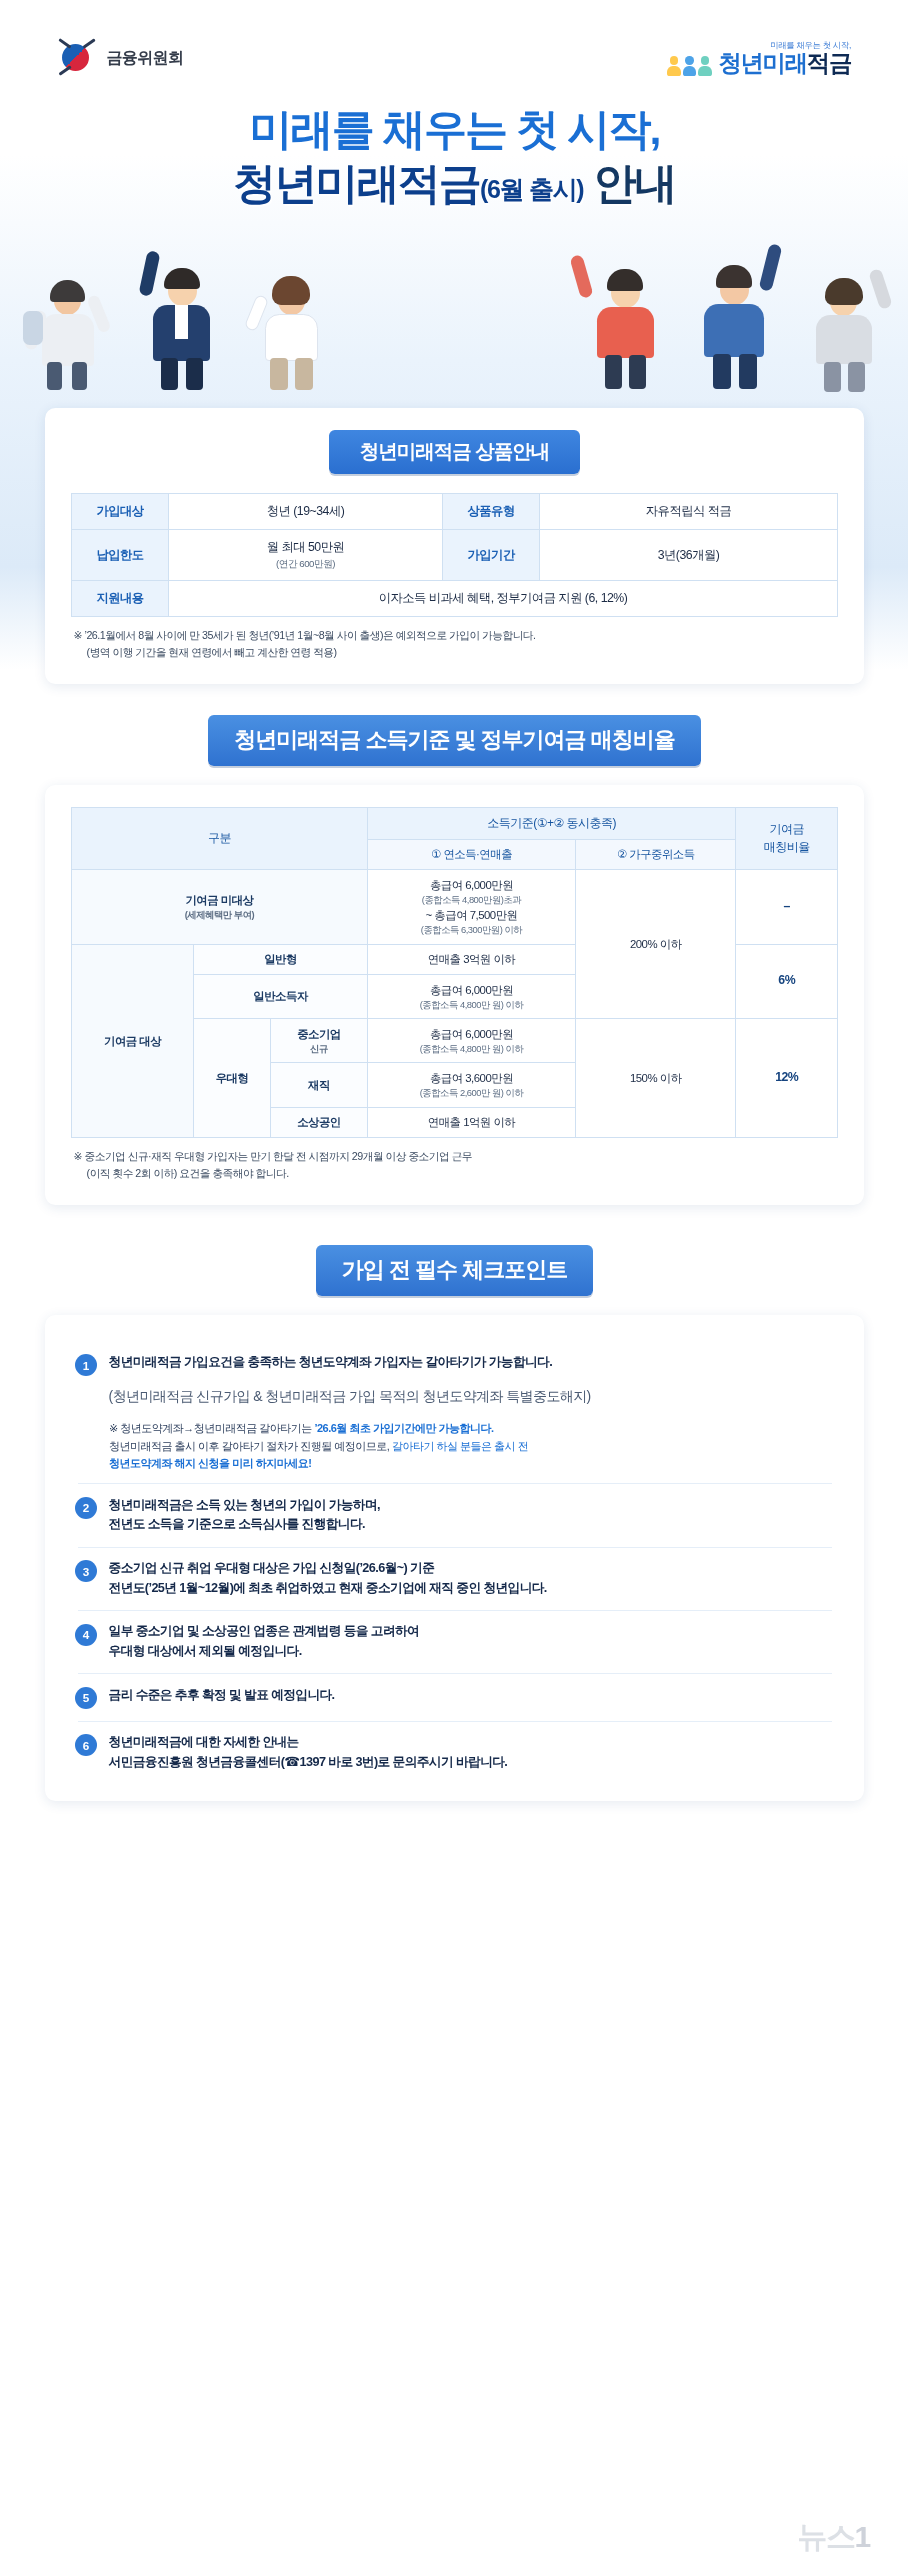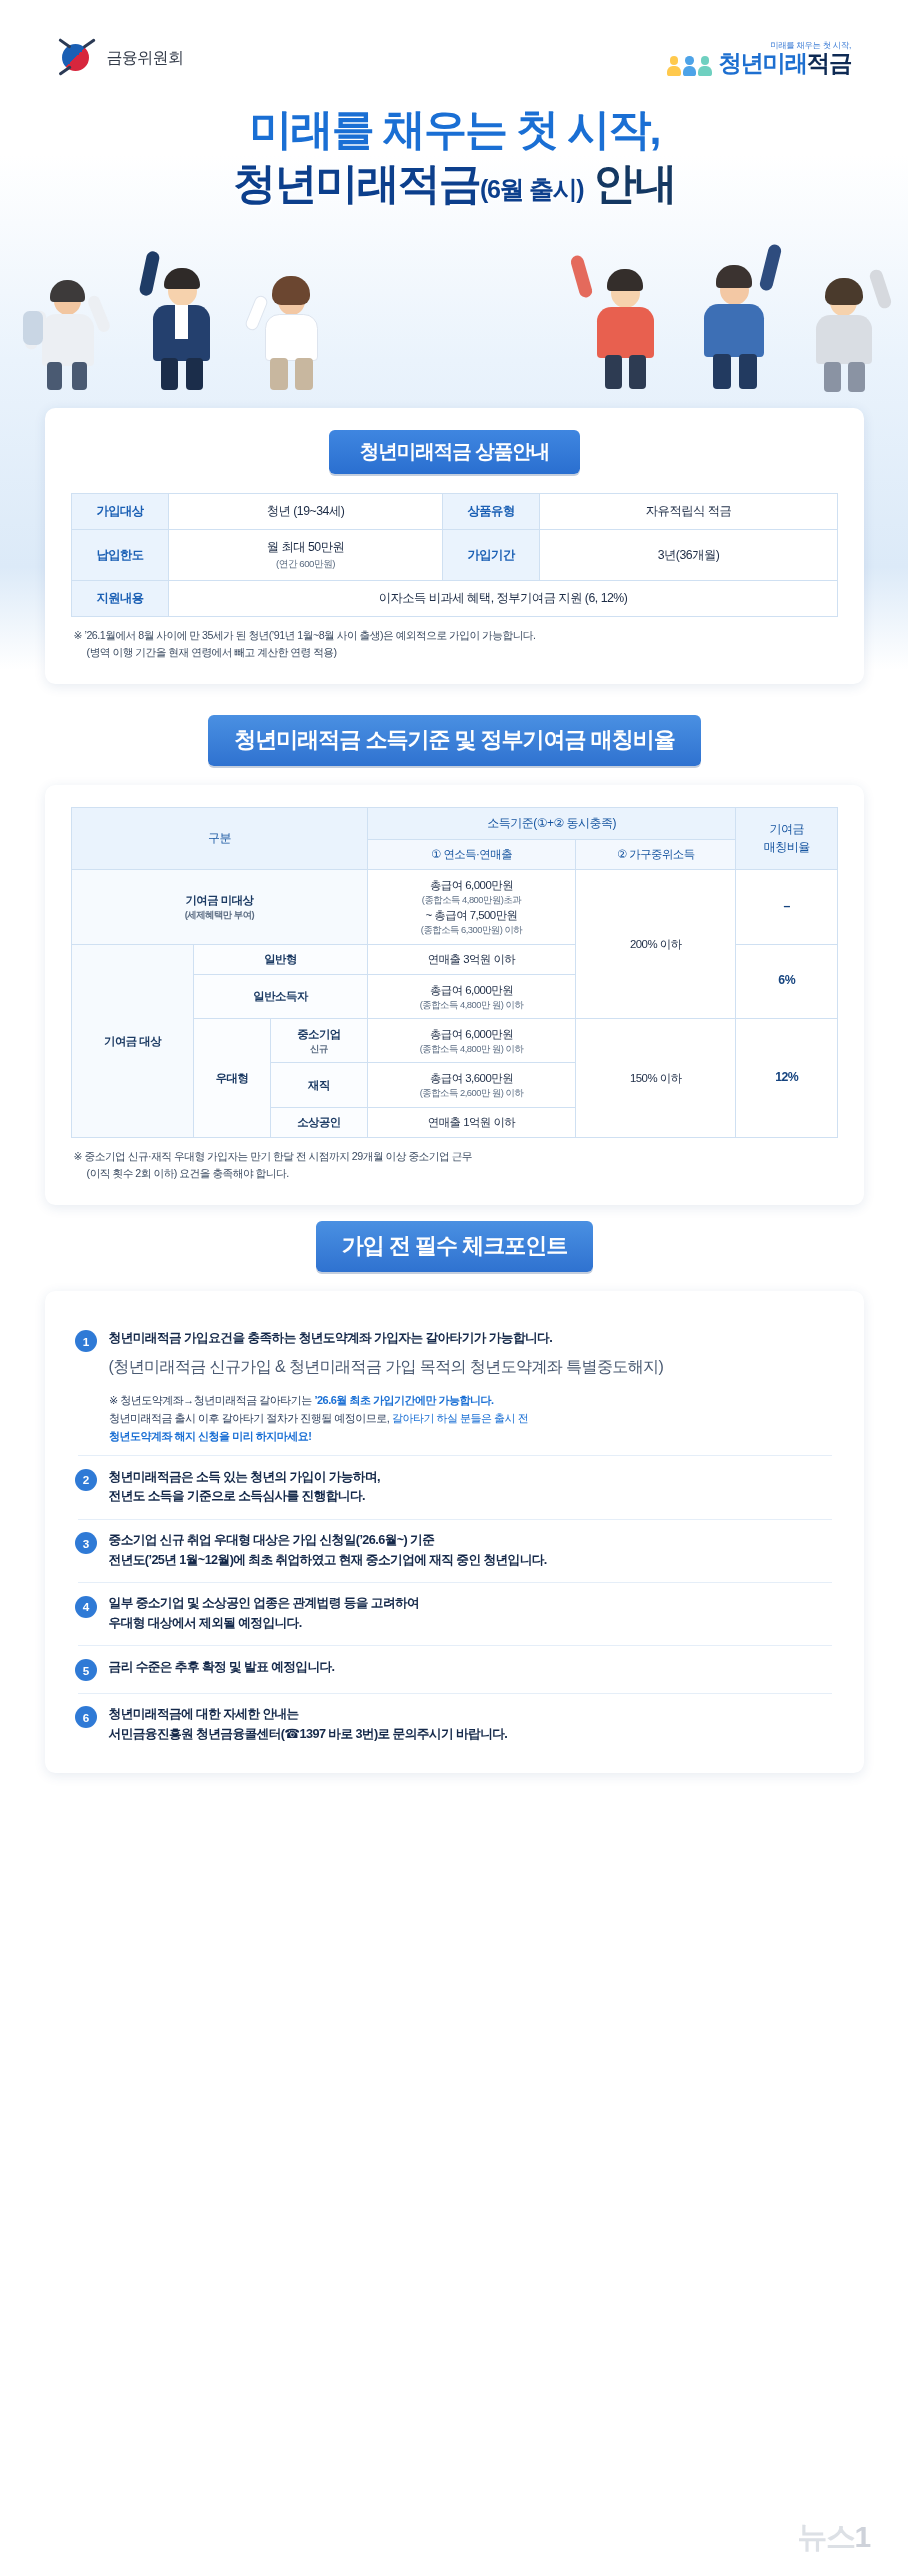--- a/index.html
+++ b/index.html
@@ -30,21 +30,21 @@
   .fsc-mark .taegeuk {
     position:absolute; left:3.9px; top:5.2px; width:27px; height:27px; border-radius:50%;
     background: linear-gradient(135deg,#1a5fb4 0 50%, #d7263d 50% 100%);
   }
   .fsc-mark .bar {
     position:absolute; height:2.6px; background:#2b3a55; border-radius:1.3px;
   }
   .fsc-mark .b1 { width:14.3px; left:0px; top:2.6px; transform:rotate(35deg); }
   .fsc-mark .b2 { width:14.3px; left:0px; top:30px; transform:rotate(-35deg); }
   .fsc-mark .b3 { width:14.3px; right:0px; top:2.6px; transform:rotate(-35deg); }
-  .fsc-name { font-size:16px; font-weight:normal; color:#333b49; letter-spacing:-0.6px; }
+  .fsc-name { font-size:16px; font-weight:bold; color:#333b49; letter-spacing:-0.6px; }
 
   .brand-logo { display:flex; flex-direction:column; align-items:flex-end; }
   .brand-top { font-size:8.4px; color:#3a7bd5; letter-spacing:-0.3px; margin-bottom:1.3px; }
   .brand-row { display:flex; align-items:flex-end; gap:6.5px; }
   .brand-people { display:flex; gap:1.9px; align-items:flex-end; }
   .pp { width:13.6px; position:relative; height:19.5px; }
   .pp .head { width:8.4px; height:8.4px; border-radius:50%; margin:0 auto; }
   .pp .body { width:13.6px; height:10.4px; border-radius:5.8px 5.8px 2.6px 2.6px; margin-top:1.3px; }
   .pp.c1 .head { background:#ffc94d; } .pp.c1 .body { background:#ffc94d; }
   .pp.c2 .head { background:#4da3e8; } .pp.c2 .body { background:#4da3e8; }
@@ -158,21 +158,21 @@
   .check-item { display:flex; gap:11.7px; align-items:flex-start; padding: 10.4px 3.9px 10.4px 3.9px; }
   .num {
     flex: 0 0 auto;
     width:22px; height:22px; border-radius:50%;
     background:#2f7ad6; color:#fff;
     font-size:11.7px; font-weight:bold;
     display:flex; align-items:center; justify-content:center;
     margin-top:1.3px;
   }
   .check-text { font-size:12.7px; letter-spacing:-0.6px; line-height:1.55; color:#15294a; font-weight:bold; }
-  .check-text .sub-line { display:block; font-weight:normal; font-size:16px; color:#4a5a72; margin-top:6px; }
+  .check-text .sub-line { display:block; font-weight:normal; font-size:14px; color:#4a5a72; margin-top:13px; }
   .check-note {
     font-size:11px; letter-spacing:-0.5px; line-height:1.6;
     color:#2c3e5c; padding: 2.6px 3.9px 9px 38px;
   }
   .check-note .hl { color:#1a6fd4; font-weight:bold; }
   .check-note .hl2 { color:#1a6fd4; }
   .divider { height:0.6px; background:#e5eef8; margin: 1.3px 6.5px; }
 
   
   .watermark {
@@ -405,21 +405,21 @@
       </table>
 
       <div class="note">
         <span>※ 중소기업 신규·재직 우대형 가입자는 만기 한달 전 시점까지 29개월 이상 중소기업 근무</span>
         <span class="ind">(이직 횟수 2회 이하) 요건을 충족해야 합니다.</span>
       </div>
     </div>
   </div>
 
   <div class="section">
-    <div class="ribbon big" style="margin-top:16px;">가입 전 필수 체크포인트</div>
+    <div class="ribbon big" style="margin-top:40px;">가입 전 필수 체크포인트</div>
     <div class="card" style="margin-top:11.7px;padding-bottom:18px;">
       <div class="check-list">
 
         <div class="check-item">
           <div class="num">1</div>
           <div class="check-text">
             <span>청년미래적금 가입요건을 충족하는 청년도약계좌 가입자는 갈아타기가 가능합니다.</span>
             <span class="sub-line">(청년미래적금 신규가입 &amp; 청년미래적금 가입 목적의 청년도약계좌 특별중도해지)</span>
           </div>
         </div>

